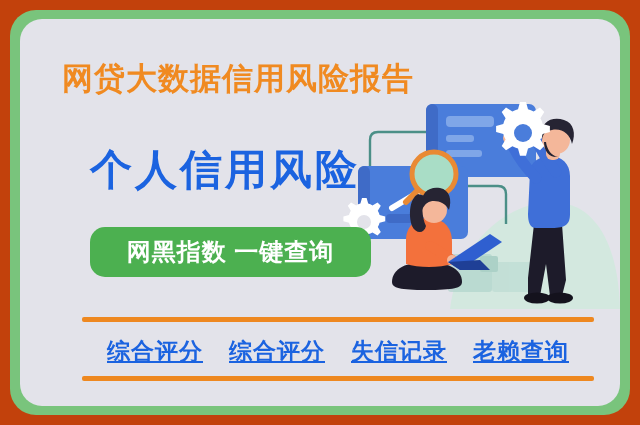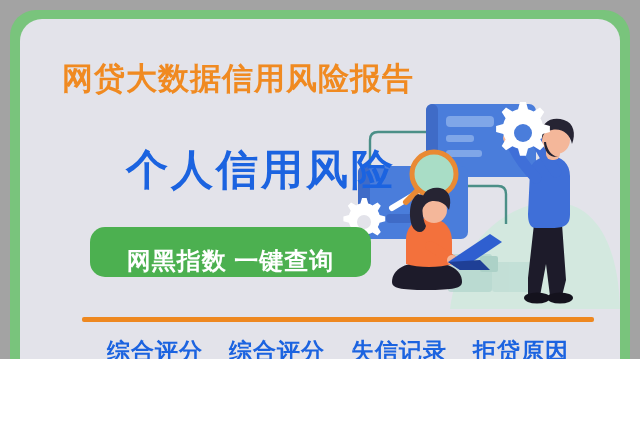--- a/index.html
+++ b/index.html
@@ -7,23 +7,23 @@
     padding: 0;
     background: #ffffff;
   }
   body {
     font-family: "Liberation Sans", "DejaVu Sans", sans-serif;
   }
 
   .poster {
     position: relative;
     width: 640px;
-    height: 359px;
+    height: 425px;
     overflow: hidden;
-    background: #a3a3a3;
+    background: #c2410c;
   }
 
   
   .green-rim {
     position: absolute;
     left: 10px;
     top: 10px;
     width: 620px;
     height: 405px;
     border-radius: 26px;
@@ -57,34 +57,33 @@
   .subheadline {
     position: absolute;
     left: 70px;
     top: 125px;
     font-size: 42px;
     line-height: 52px;
     font-weight: bold;
     color: #1b63e0;
     letter-spacing: 3px;
     white-space: nowrap;
-    margin-left: 36px;
   }
 
   
   .cta {
     position: absolute;
     left: 70px;
     top: 208px;
     width: 281px;
     height: 50px;
     background: #4cb050;
     border-radius: 15px;
     display: flex;
-    align-items: flex-end;
+    align-items: center;
     justify-content: center;
     cursor: pointer;
   }
   .cta-label {
     color: #ffffff;
     font-size: 24px;
     font-weight: bold;
     letter-spacing: 1px;
     white-space: nowrap;
   }
@@ -240,19 +239,19 @@
     <div class="cta">
       <span class="cta-label">网黑指数   一键查询</span>
     </div>
 
     <div class="rule rule-top"></div>
 
     <div class="features">
       <span class="feature">综合评分</span>
       <span class="feature">综合评分</span>
       <span class="feature">失信记录</span>
-      <span class="feature">拒贷原因</span>
+      <span class="feature">老赖查询</span>
     </div>
 
     <div class="rule rule-bot"></div>
 
   </div>
 </div>
 
 </body></html>

